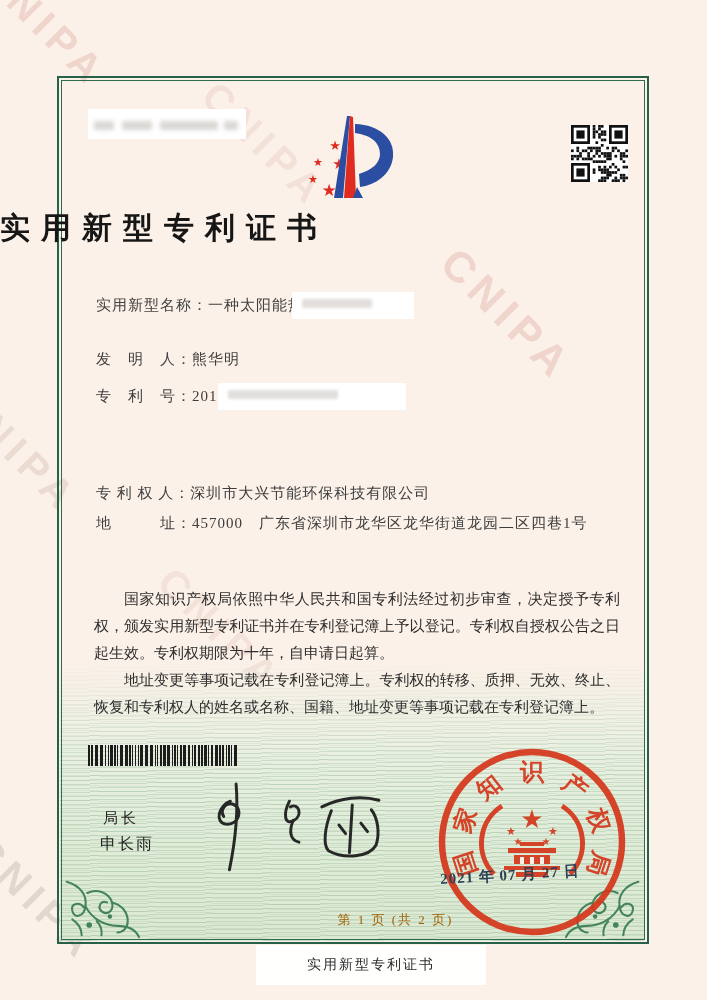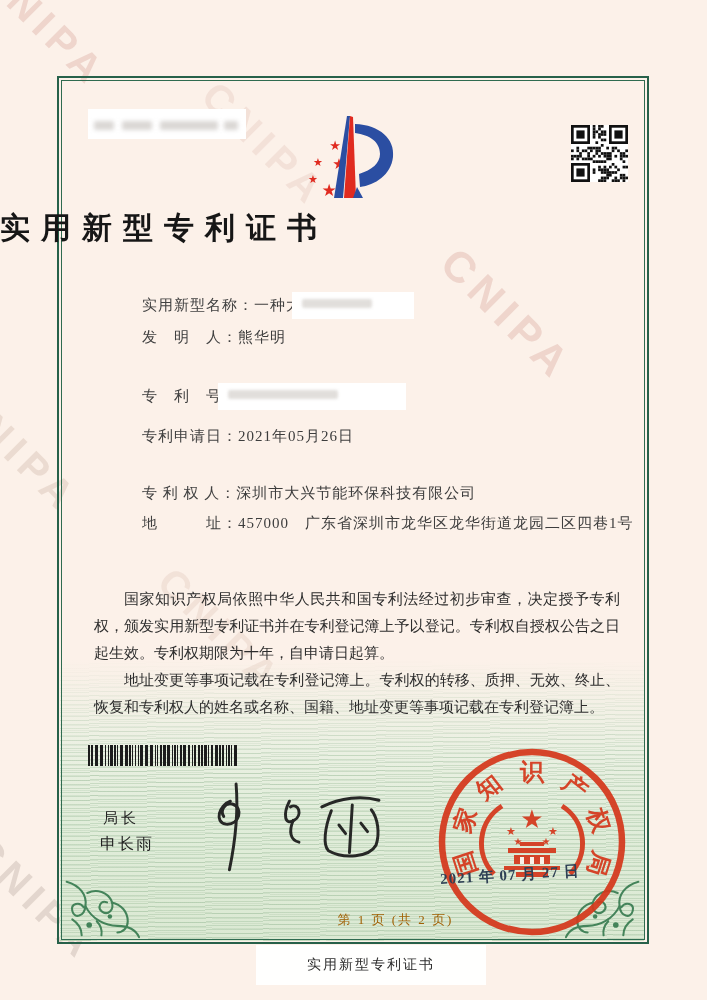--- a/index.html
+++ b/index.html
@@ -58,21 +58,21 @@
   .qr{position:absolute; left:571px; top:125px; width:57px; height:57px; z-index:4;}
   .title{
     position:absolute; left:0; top:208px; width:707px; text-align:left;
     font-size:30px; font-weight:bold; letter-spacing:11px; color:#161616; z-index:4;
   }
   
   .field-row{
     position:absolute; left:96px; width:540px; height:24px;
     font-size:15px; color:#3d3d3d; letter-spacing:1px; z-index:4; white-space:nowrap;
   }
-  .flabel{color:#414141;margin-left:46px;}
+  .flabel{color:#414141;}
   .redact{position:absolute; top:-4px; height:27px; background:#fff;}
   .redact-ghost{
     position:absolute; left:10px; top:7px; height:9px; border-radius:2px;
     background:rgba(196,190,183,.5); filter:blur(1.5px);
   }
   .fpair2{position:absolute; left:296px; top:0;}
   
   .body-text{
     position:absolute; left:94px; top:586px; width:526px; z-index:4;
     font-size:15px; line-height:27px; color:#2d2d2d; text-align:justify;
@@ -309,31 +309,28 @@
   </svg>
 
   <div class="title">实用新型专利证书</div>
 
   <div class="field-row" style="top:296px">
     <span class="flabel">实用新型名称：</span><span class="fvalue">一种太阳能热水</span>
     <span class="redact" style="left:196px; width:122px;">
         <span class="redact-ghost" style="width:70px;"></span>
       </span>
   </div>
-  <div class="field-row" style="top:328px">
+  <div class="field-row" style="top:350px">
     <span class="flabel">发　明　人：</span><span class="fvalue">熊华明</span>
   </div>
   <div class="field-row" style="top:387px">
     <span class="flabel">专　利　号：</span><span class="fvalue">2019</span>
     <span class="redact" style="left:122px; width:188px;">
         <span class="redact-ghost" style="width:110px;"></span>
       </span>
-  </div>
-  <div class="field-row" style="top:427px">
-    <span class="flabel">专利申请日：</span><span class="fvalue">2021年05月26日</span>
   </div>
   <div class="field-row" style="top:484px">
     <span class="flabel">专 利 权 人：</span><span class="fvalue">深圳市大兴节能环保科技有限公司</span>
   </div>
   <div class="field-row" style="top:514px">
     <span class="flabel">地　　　址：</span><span class="fvalue">457000　广东省深圳市龙华区龙华街道龙园二区四巷1号</span>
   </div>
 
   <div class="body-text">
     <p>国家知识产权局依照中华人民共和国专利法经过初步审查，决定授予专利权，颁发实用新型专利证书并在专利登记簿上予以登记。专利权自授权公告之日起生效。专利权期限为十年，自申请日起算。</p>

